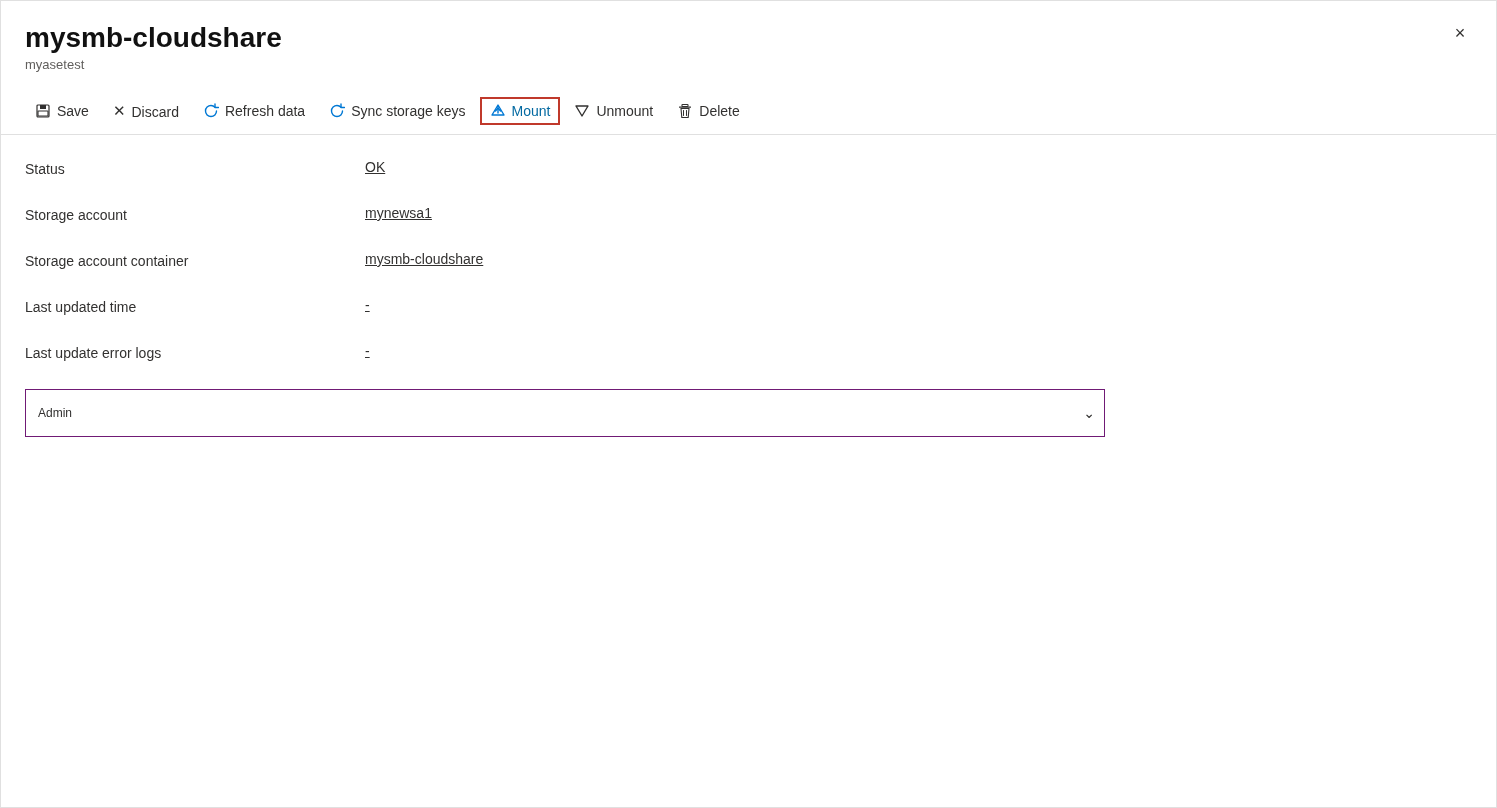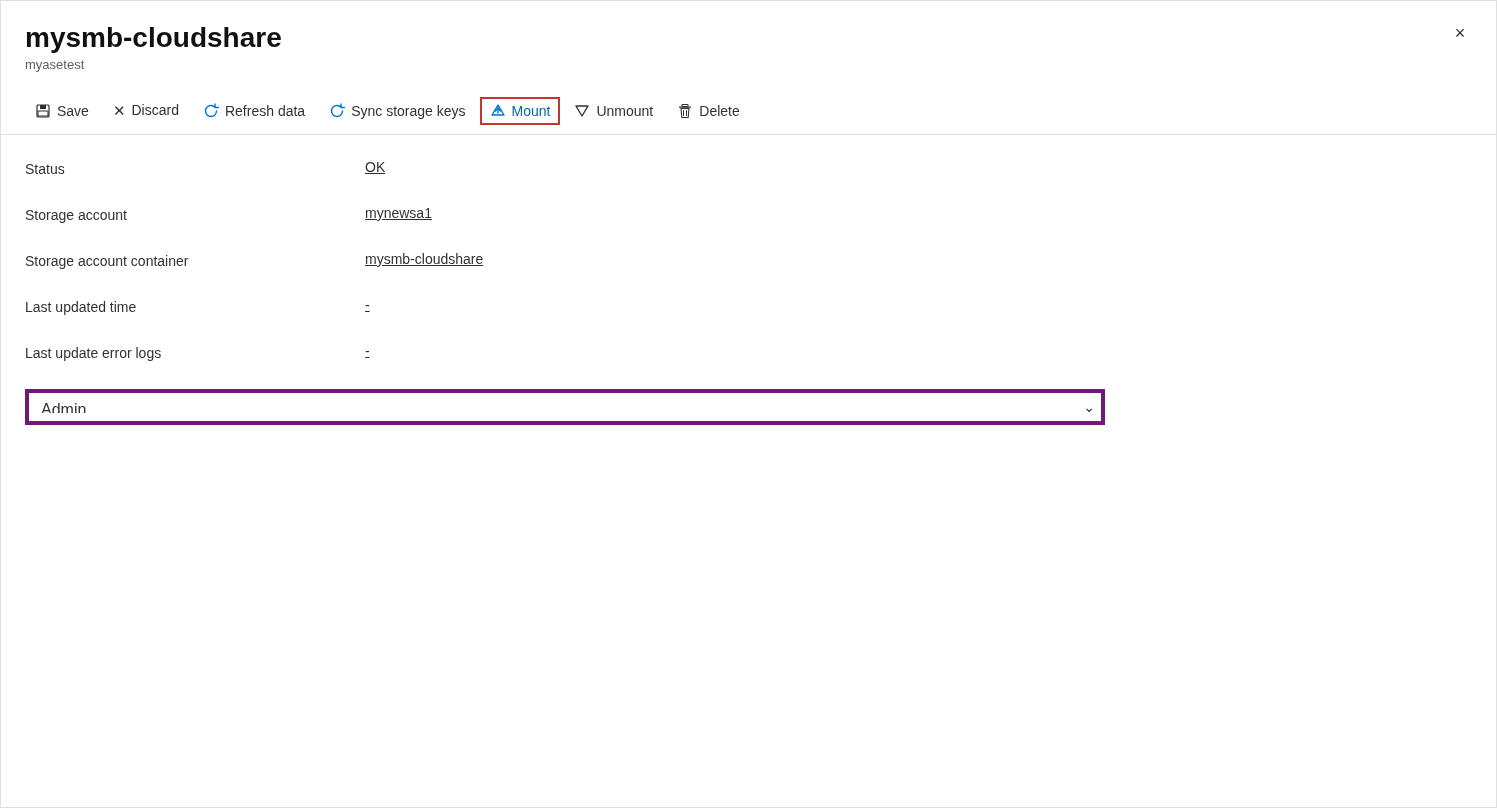--- a/index.html
+++ b/index.html
@@ -50,21 +50,21 @@
     .toolbar {
       display: flex;
       align-items: center;
       padding: 8px 24px;
       border-bottom: 1px solid #e0e0e0;
       gap: 4px;
       flex-wrap: wrap;
     }
     .toolbar-btn {
       display: flex;
-      align-items: flex-start;
+      align-items: flex-end;
       gap: 6px;
       padding: 6px 10px;
       background: none;
       border: none;
       cursor: pointer;
       font-size: 14px;
       color: #323130;
       white-space: nowrap;
     }
     .toolbar-btn.active-highlight {
@@ -133,28 +133,28 @@
       font-weight: 600;
       flex-shrink: 0;
     }
     .dropdown-container {
       flex: 1;
       max-width: 1080px;
       position: relative;
     }
     .dropdown {
       width: 100%;
-      border: 4px solid #701a75;
+      border: 1px solid #701a75;
       padding: 8px 36px 8px 12px;
-      font-size: 16px;
+      font-size: 12px;
       background: #fff;
       color: #323130;
       appearance: none;
       cursor: pointer;
-      height: 36px;
+      height: 48px;
     }
     .dropdown-chevron {
       position: absolute;
       right: 10px;
       top: 50%;
       transform: translateY(-50%);
       font-size: 14px;
       color: #323130;
       pointer-events: none;
     }

